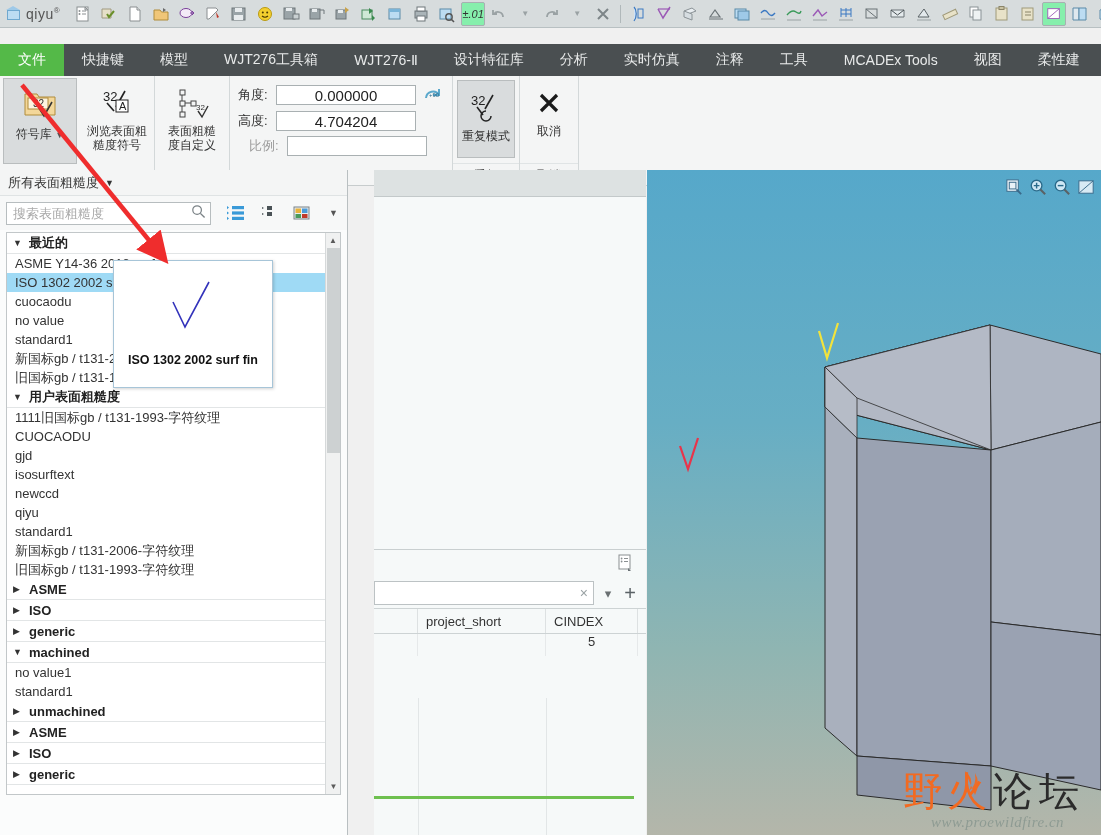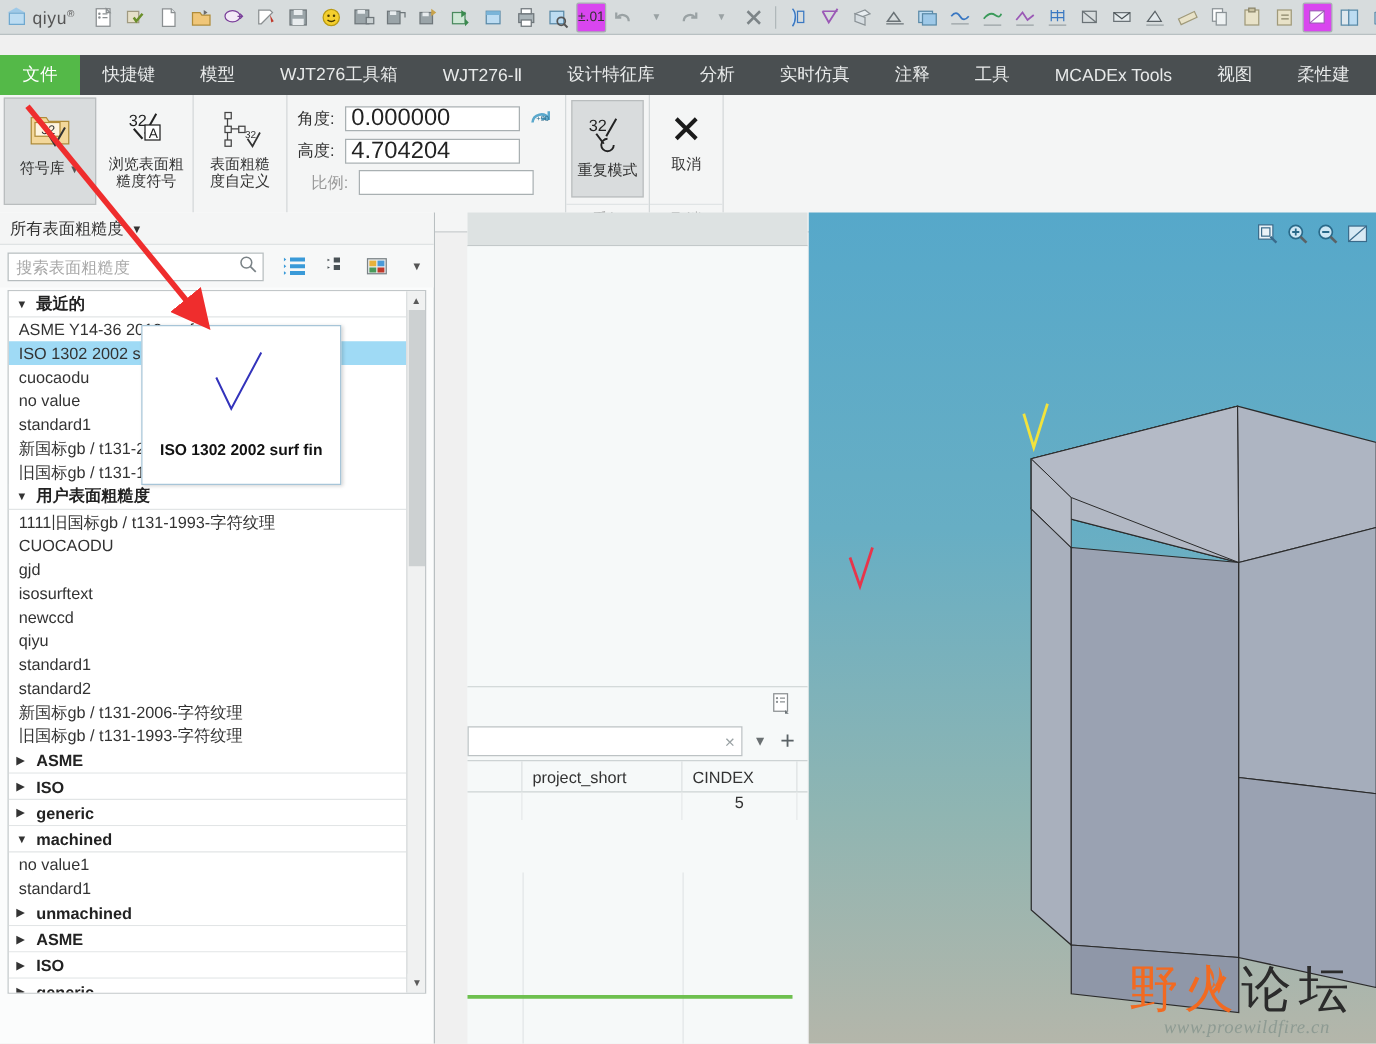--- a/index.html
+++ b/index.html
@@ -21,21 +21,21 @@
       border-left:7px solid transparent; border-right:7px solid transparent;
       border-bottom:4px solid #9ec9e8; }
   .creo-cube .body { position:absolute; left:1px; top:4px; width:13px; height:10px;
       background:#bcdcf2; border:1px solid #6fa8cf; }
   .creo-word { font-size:14px; color:#555; letter-spacing:.5px; }
   .creo-word sup { font-size:8px; }
   .qicon { width:24px; height:24px; margin:0 1px; position:relative;
       display:inline-flex; align-items:center; justify-content:center; flex:none; }
   .qicon svg { display:block; }
   .qsep { width:1px; height:18px; background:#b0b8ba; margin:0 4px; flex:none; }
-  .qicon.boxed { border:1px solid #a8b0b2; background:#d946ef; border-radius:2px; }
+  .qicon.boxed { border:1px solid #a8b0b2; background:#86efac; border-radius:2px;font-style:italic; }
   
   #tabbar { height:32px; background:#4a4f51; display:flex; align-items:stretch;
       color:#e8eaea; font-size:14px; overflow:hidden;margin-top:16px; }
   .tab { padding:0 18px; display:flex; align-items:center; white-space:nowrap; cursor:default; }
   .tab.active { background:#54b948; color:#fff; }
   
   #ribbon { height:110px; background:#f4f5f5; border-bottom:1px solid #c7cccd;
       display:flex; align-items:stretch; position:relative; }
   .rgroup { display:flex; flex-direction:column; border-right:1px solid #d3d8d9; }
   .rgrow { display:flex; align-items:stretch; flex:1; }
@@ -46,21 +46,21 @@
   .rbtn.big { width:74px; }
   .rbtn.sel { background:#d9dcdd; border:1px solid #b9bdbe; }
   .rbtn .glyph { height:42px; display:flex; align-items:center; justify-content:center; }
   .rbtn .txt { font-size:12px; color:#333; text-align:center; line-height:14px; }
   .rbtn .caret { font-size:9px; color:#555; }
   .fieldgrp { padding:8px 8px 0 8px; border-right:1px solid #d3d8d9; }
   .frow { display:flex; align-items:center; margin-bottom:5px; }
   .frow label { font-size:13px; color:#333; width:38px; }
   .frow label.dim { color:#9a9a9a;margin-left:11px; }
   .frow input { width:140px; height:20px; border:1px solid #a9b0b2; background:#fff;
-      font-size:19px; font-family:inherit; padding:0 4px; color:#222; }
+      font-size:15px; font-family:inherit; padding:0 4px; color:#222;text-align:center; }
   .rot-btn { width:22px; height:22px; margin-left:6px; border-radius:50%;
       display:flex; align-items:center; justify-content:center; }
   
   #leftpanel { position:absolute; left:0; top:170px; width:348px; bottom:0;
       background:#fbfcfc; border-right:1px solid #b9bfc1; }
   #filterbar { height:26px; display:flex; align-items:center; padding-left:8px;
       background:#f4f5f5; border-bottom:1px solid #dfe3e4; font-size:13px; color:#333; }
   #filterbar .caret { margin-left:6px; font-size:9px; }
   #searchbar { height:34px; display:flex; align-items:center; padding:0 6px; gap:16px;
       background:#f7f8f8; }
@@ -615,21 +615,20 @@
         <span class="tri">▼</span>
         <span>用户表面粗糙度</span>
       </div>
       <div class="item">1111旧国标gb / t131-1993-字符纹理</div>
       <div class="item">CUOCAODU</div>
       <div class="item">gjd</div>
       <div class="item">isosurftext</div>
       <div class="item">newccd</div>
       <div class="item">qiyu</div>
       <div class="item">standard1</div>
-      <div class="item">standard2</div>
       <div class="item">新国标gb / t131-2006-字符纹理</div>
       <div class="item">旧国标gb / t131-1993-字符纹理</div>
 
       <div class="grphdr">
         <span class="tri">▶</span>
         <span>ASME</span>
       </div>
       <div class="grphdr">
         <span class="tri">▶</span>
         <span>ISO</span>

